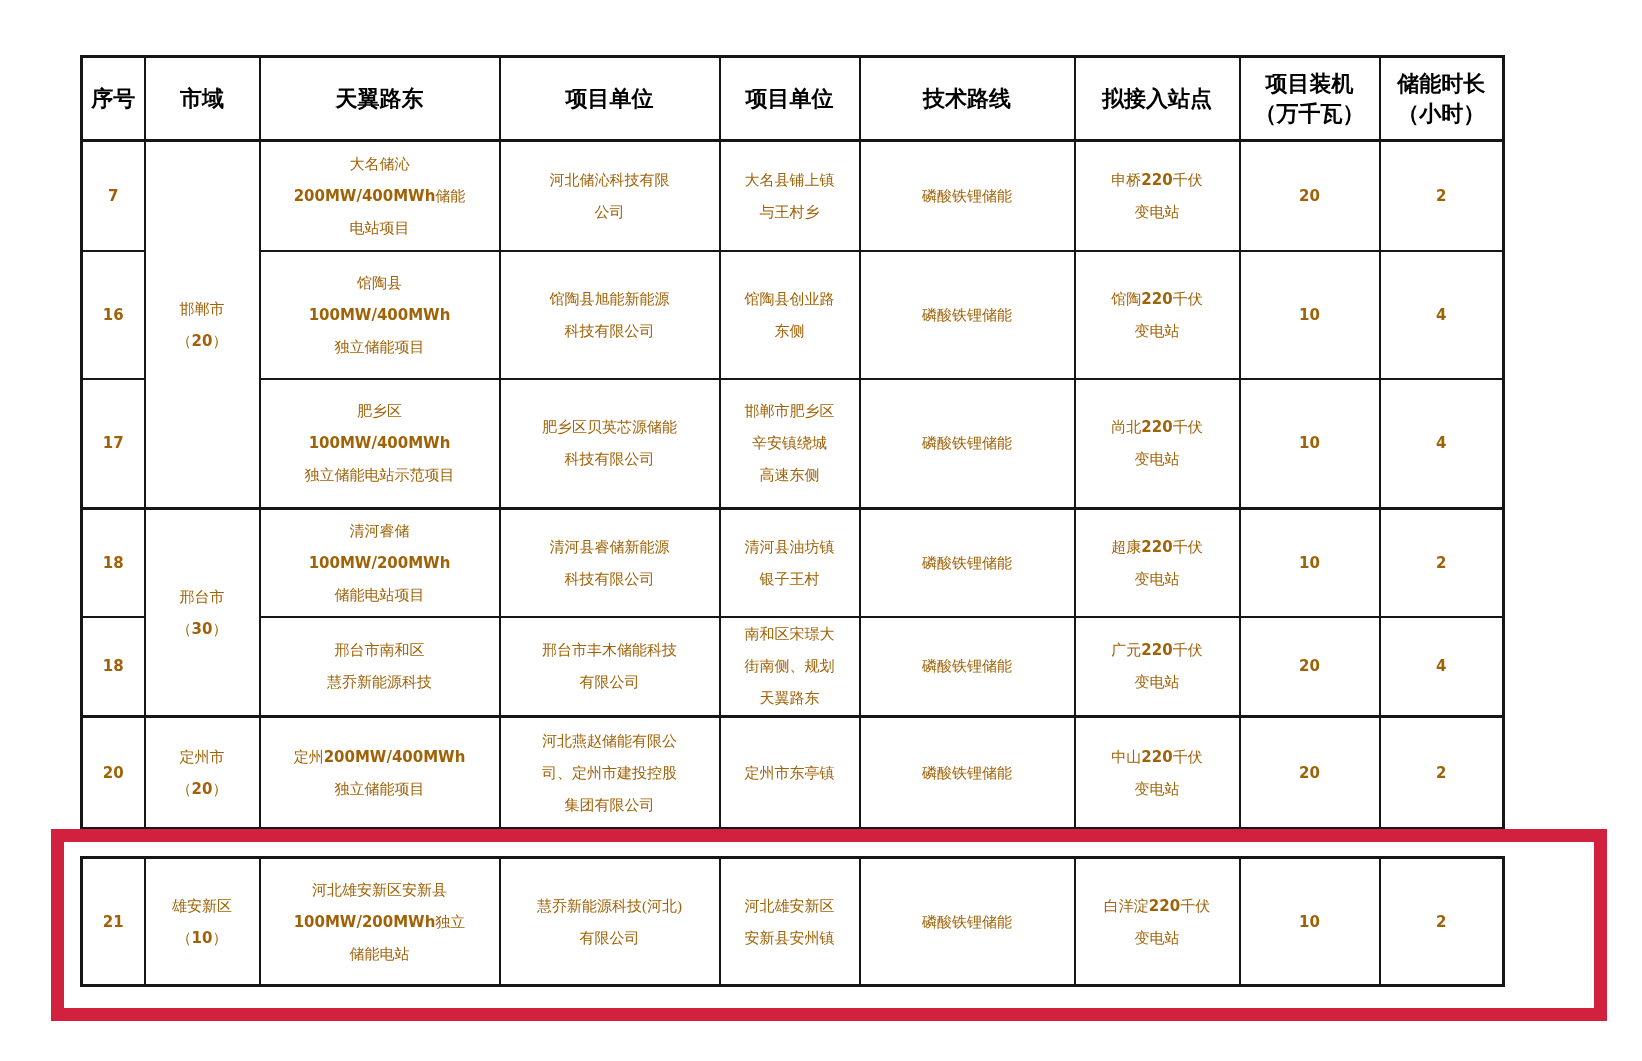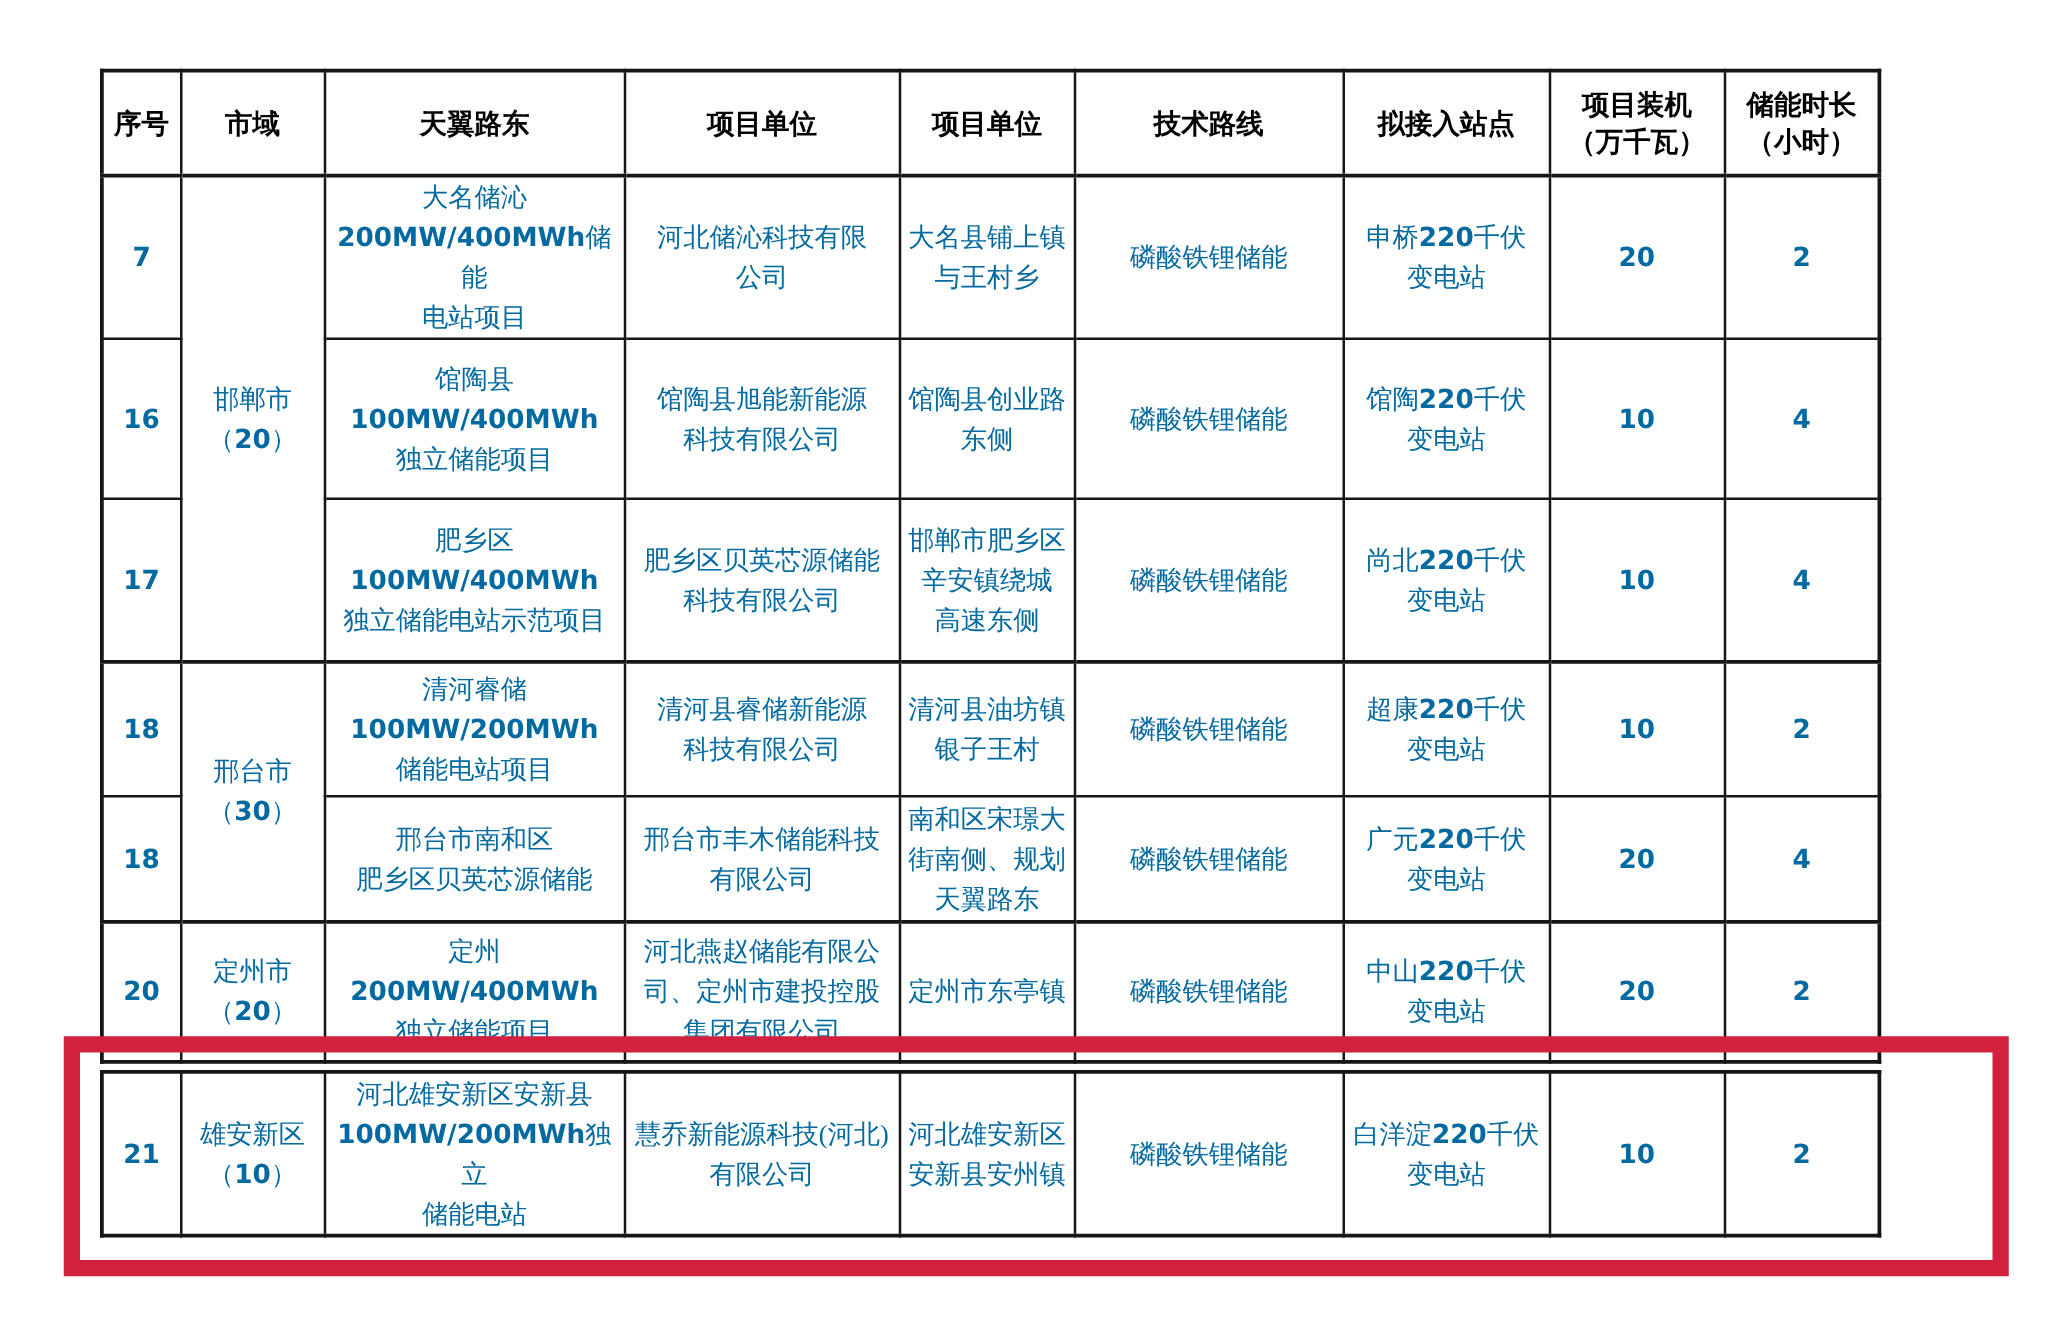--- a/index.html
+++ b/index.html
@@ -10,21 +10,21 @@
   .page{position:absolute;inset:0;background:#ffffff;overflow:hidden;}
   table{border-collapse:collapse;table-layout:fixed;position:absolute;background:#ffffff;}
   td,th{
     border:2px solid #161616;text-align:center;vertical-align:middle;
     padding:0 4px;overflow:hidden;white-space:pre-line;
   }
   th{
     font-family:"Liberation Sans","DejaVu Sans",sans-serif;
     font-weight:bold;font-size:22px;line-height:30px;color:#000;
   }
-  td{font-size:21px;line-height:32px;color:#0369a1;}
+  td{font-size:15px;line-height:32px;color:#a16207;}
   .cjk-mix b{font-family:"DejaVu Sans","Liberation Sans",sans-serif;font-weight:700;}
   .main{left:80px;top:55px;width:1422px;border:3px solid #161616;}
   .t21{left:80px;top:856px;width:1422px;border:3px solid #161616;}
   tr.gsep td{border-top:3px solid #161616;}
   thead th{border-bottom:3px solid #161616;}
   tr.hrow{height:84px;}
   tr.r15{height:110px;}
   tr.r16{height:128px;}
   tr.r17{height:130px;}
   tr.r18{height:108px;}
@@ -130,21 +130,21 @@
 银子王村</td>
         <td class="cjk-mix">磷酸铁锂储能</td>
         <td class="cjk-mix">超康<b>220</b>千伏
 变电站</td>
         <td class="cjk-mix"><b>10</b></td>
         <td class="cjk-mix"><b>2</b></td>
       </tr>
       <tr class="r19">
         <td class="cjk-mix"><b>18</b></td>
         <td class="cjk-mix">邢台市南和区
-肥乡区贝英芯源储能</td>
+慧乔新能源科技</td>
         <td class="cjk-mix">邢台市丰木储能科技
 有限公司</td>
         <td class="cjk-mix">南和区宋璟大
 街南侧、规划
 天翼路东</td>
         <td class="cjk-mix">磷酸铁锂储能</td>
         <td class="cjk-mix">广元<b>220</b>千伏
 变电站</td>
         <td class="cjk-mix"><b>20</b></td>
         <td class="cjk-mix"><b>4</b></td>

